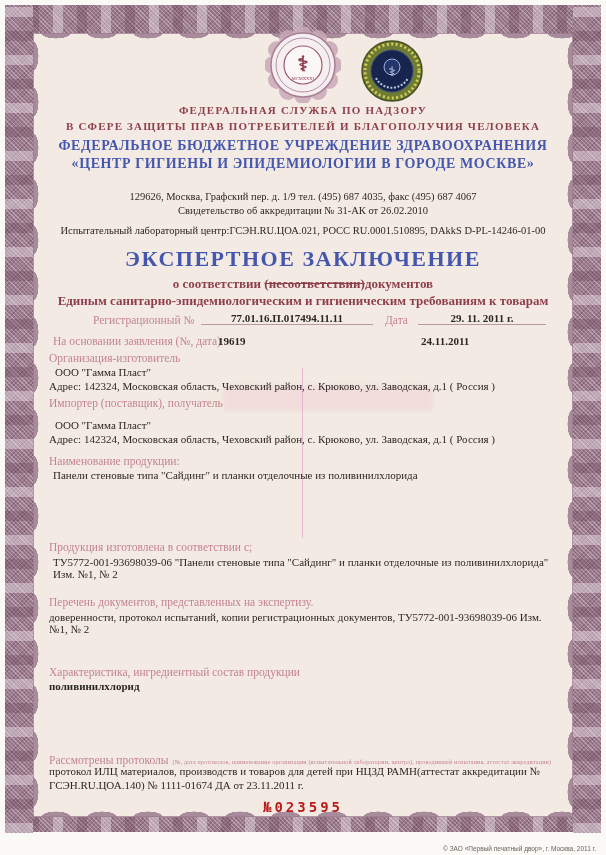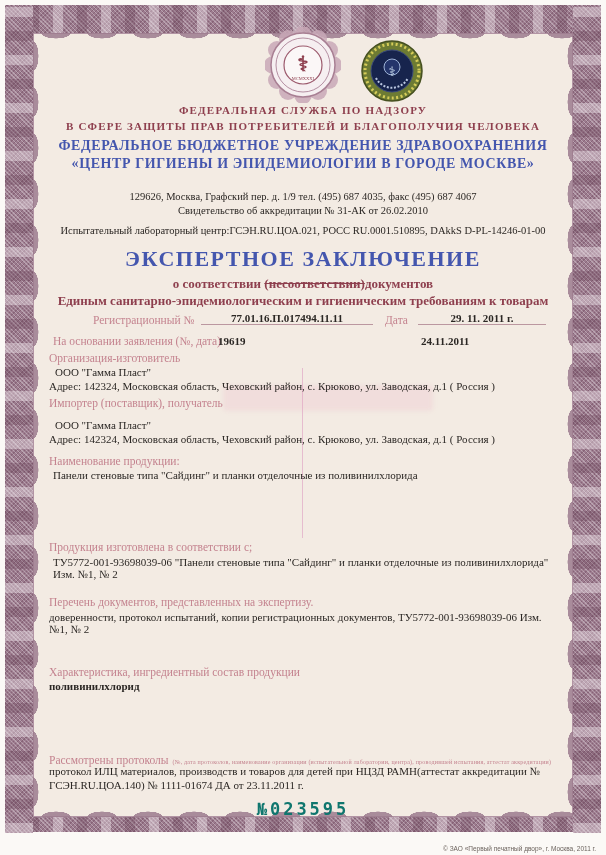--- a/index.html
+++ b/index.html
@@ -48,21 +48,21 @@
   .inst{font-size:14px;letter-spacing:.6px;}
   .small{font-size:10.5px;}
   .title{font-size:22px;letter-spacing:1.5px;}
   .sub{font-size:13px;}
   .label{font-size:11.5px;}
   .val{font-size:11px;}
   .bold{font-weight:bold;}
   .uline{display:inline-block;border-bottom:1px solid #bb97a0;}
   .strike{text-decoration:line-through;}
   .note{font-size:6px;letter-spacing:.2px;}
-  .serial{font-size:17px;font-weight:bold;color:#0f766e;letter-spacing:3px;
+  .serial{font-size:14px;font-weight:bold;color:#b91c1c;letter-spacing:3px;
           font-family:"DejaVu Sans Mono","Liberation Mono",monospace;}
   .footer{position:absolute;right:10px;bottom:3px;font-size:6.5px;color:#6b625c;
           font-family:"Liberation Sans",sans-serif;}
   .fold{position:absolute;left:269px;top:335px;width:1px;height:170px;background:rgba(214,130,182,.45);}
   .wmark{position:absolute;left:190px;top:352px;width:210px;height:26px;border-radius:4px;
          background:rgba(233,160,190,.18);filter:blur(2px);}
 </style>
 </head>
 <body>
 

